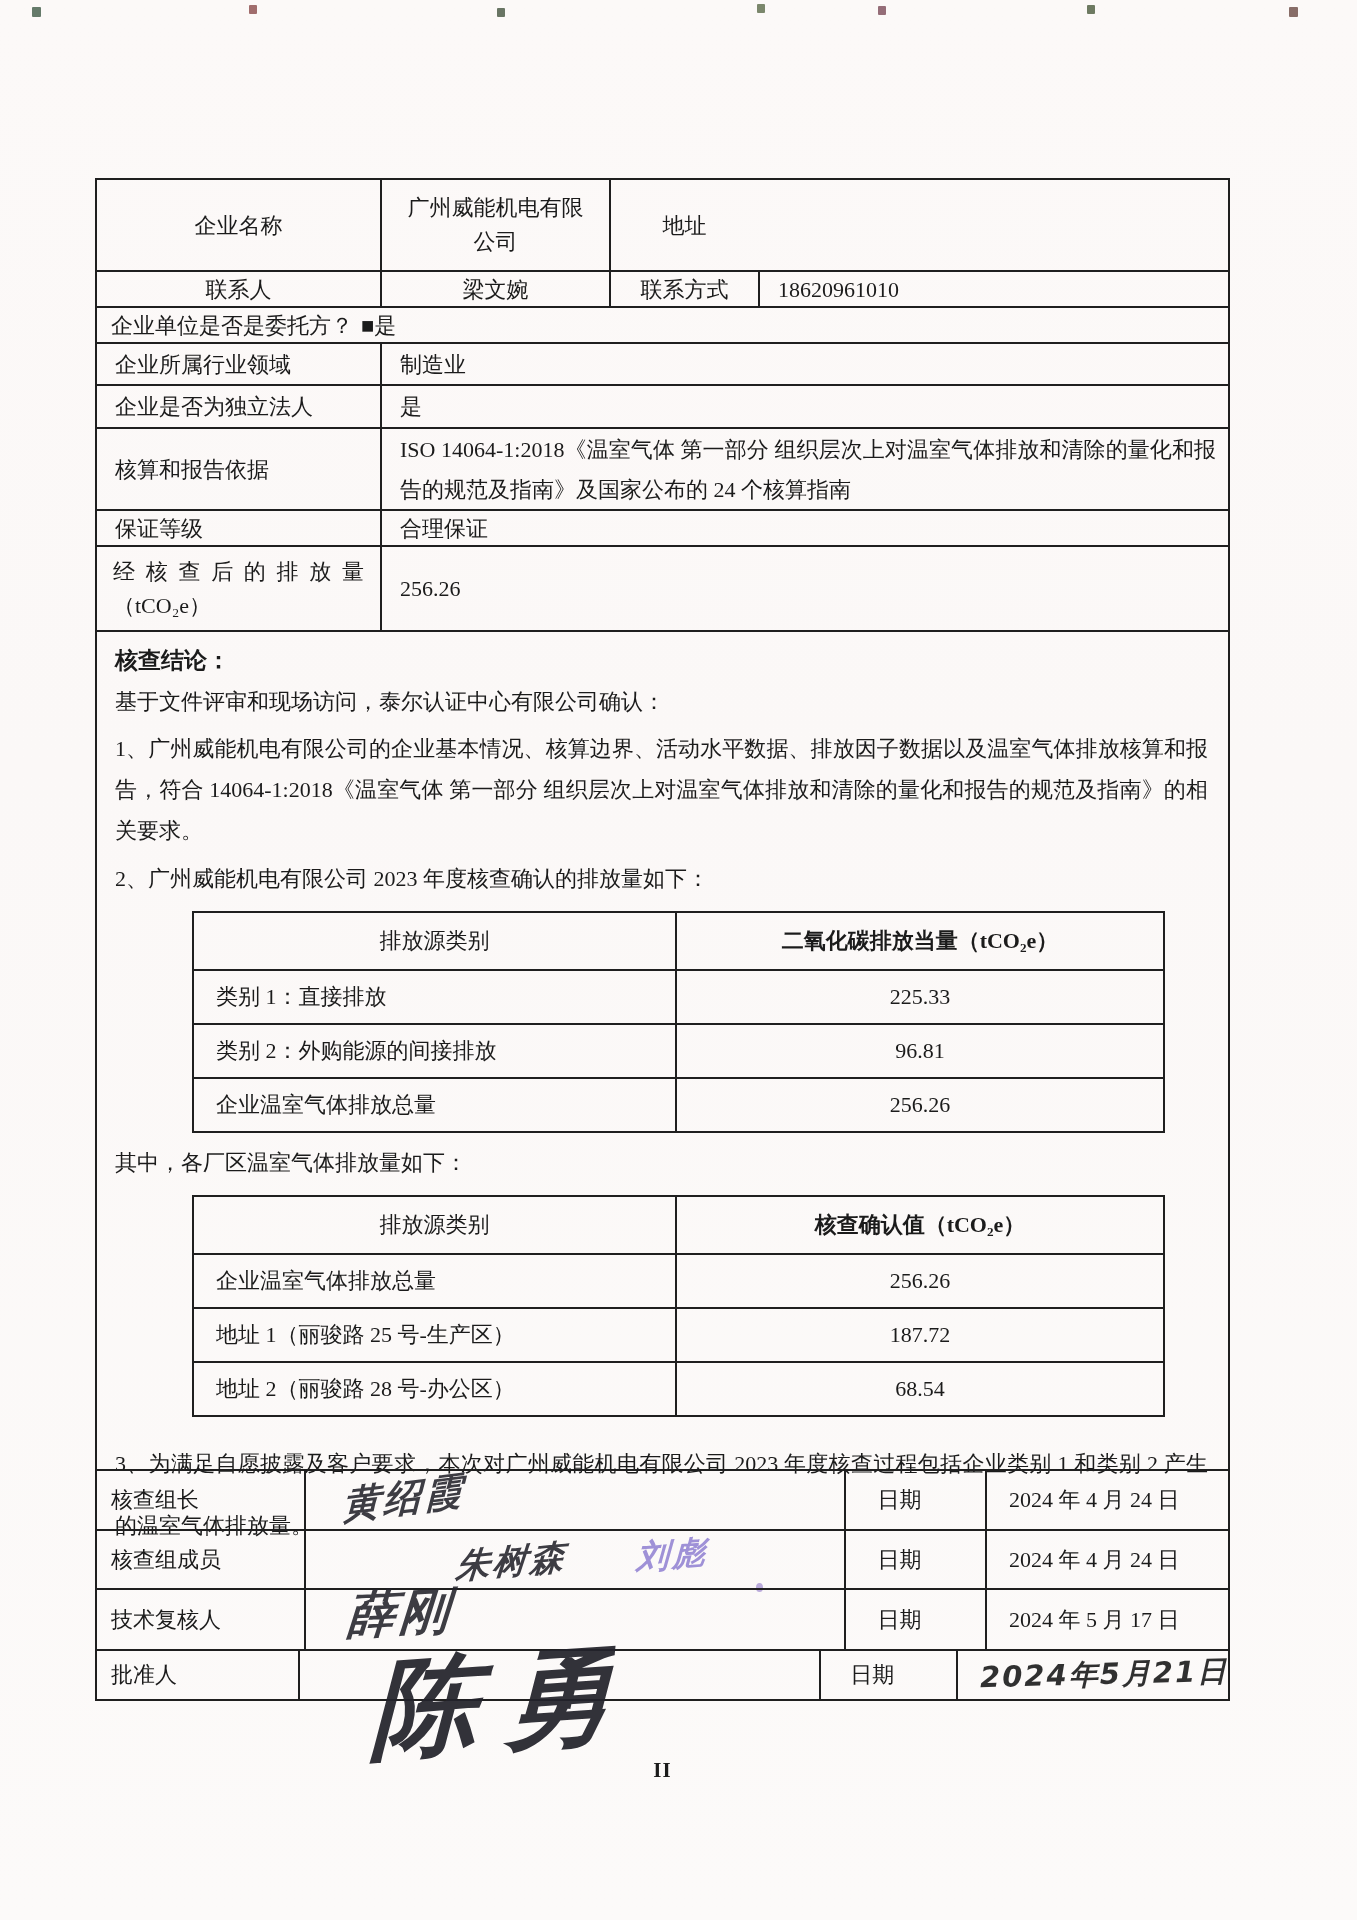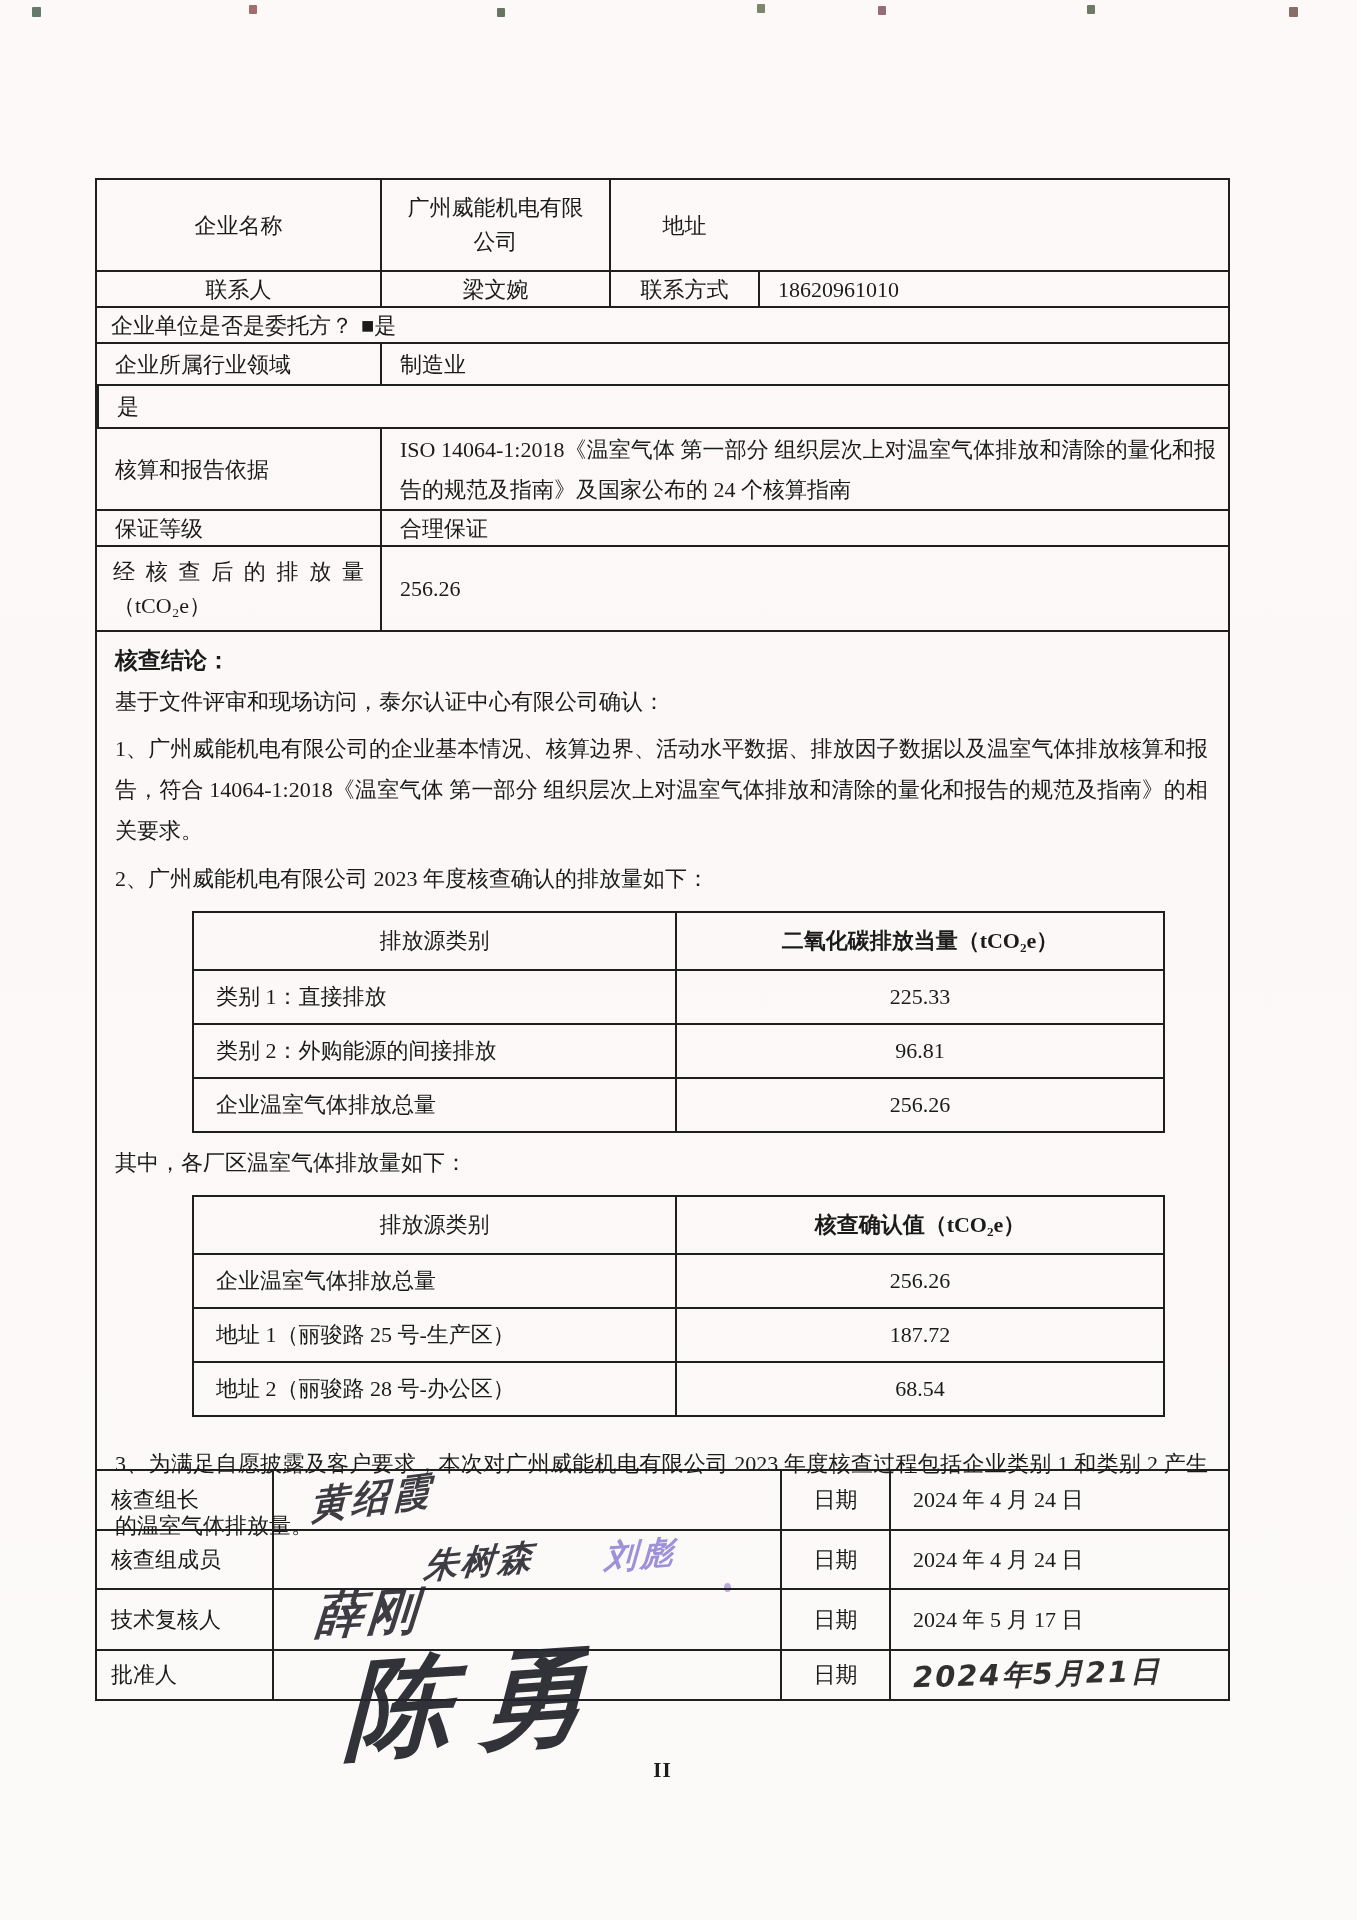--- a/index.html
+++ b/index.html
@@ -59,21 +59,21 @@
   .it-row.first{border-top:none;}
   .it-cell{box-sizing:border-box;display:flex;align-items:center;font-size:22px;}
   .it-c1{width:481px;}
   .it-c2{flex:1;border-left:2px solid #1f1f1f;justify-content:center;text-align:center;}
   .it-head{height:56px;}
   .it-body{height:54px;}
   .it-head .it-c1{justify-content:center;text-align:center;}
   .it-head .it-c2{font-weight:bold;}
   .it-body .it-c1{padding-left:22px;}
   
-  .sig-row{display:flex;border-top:2px solid #1f1f1f;box-sizing:border-box;position:relative;}
+  .sig-row{display:flex;border-top:2px solid #1f1f1f;box-sizing:border-box;position:relative;gap:32px;}
   .sr1{height:60px;}
   .sr2{height:59px;}
   .sr3{height:61px;}
   .sr4{height:50px;}
   .sig-role{width:175px;box-sizing:border-box;display:flex;align-items:center;padding-left:14px;font-size:22px;}
   .sig-area{width:508px;box-sizing:border-box;border-left:2px solid #1f1f1f;position:relative;overflow:visible;}
   .sig-date-label{width:109px;box-sizing:border-box;border-left:2px solid #1f1f1f;display:flex;align-items:center;justify-content:center;font-size:22px;}
   .sig-date{flex:1;box-sizing:border-box;border-left:2px solid #1f1f1f;display:flex;align-items:center;padding-left:22px;font-size:22px;white-space:nowrap;}
   
   .hand{
@@ -135,20 +135,21 @@
         <span>■是</span>
       </div>
     </div>
 
     <div class="t-row r4">
       <div class="cell c1 left nol">企业所属行业领域</div>
       <div class="cell left" style="flex:1;">制造业</div>
     </div>
 
     <div class="t-row r5">
+      <div class="cell c1 left nol">企业是否为独立法人</div>
       <div class="cell left" style="flex:1;">是</div>
     </div>
 
     <div class="t-row r6">
       <div class="cell c1 left nol">核算和报告依据</div>
       <div class="cell left" style="flex:1;">
         <div class="basis-val">ISO 14064-1:2018《温室气体 第一部分 组织层次上对温室气体排放和清除的量化和报告的规范及指南》及国家公布的 24 个核算指南</div>
       </div>
     </div>
 

